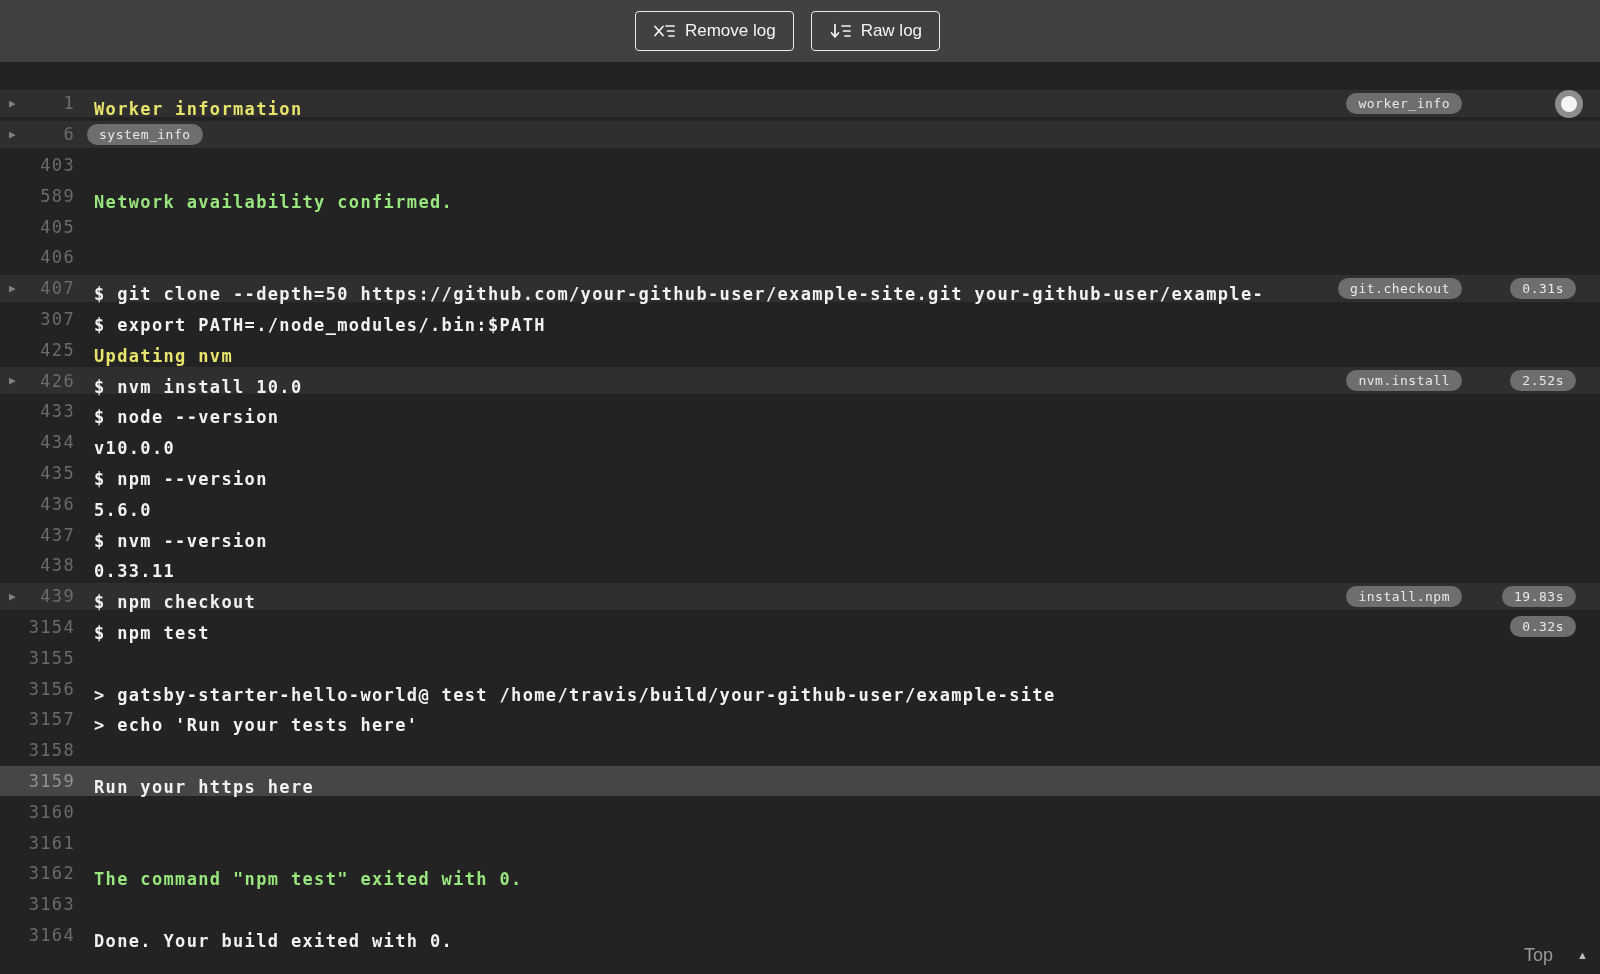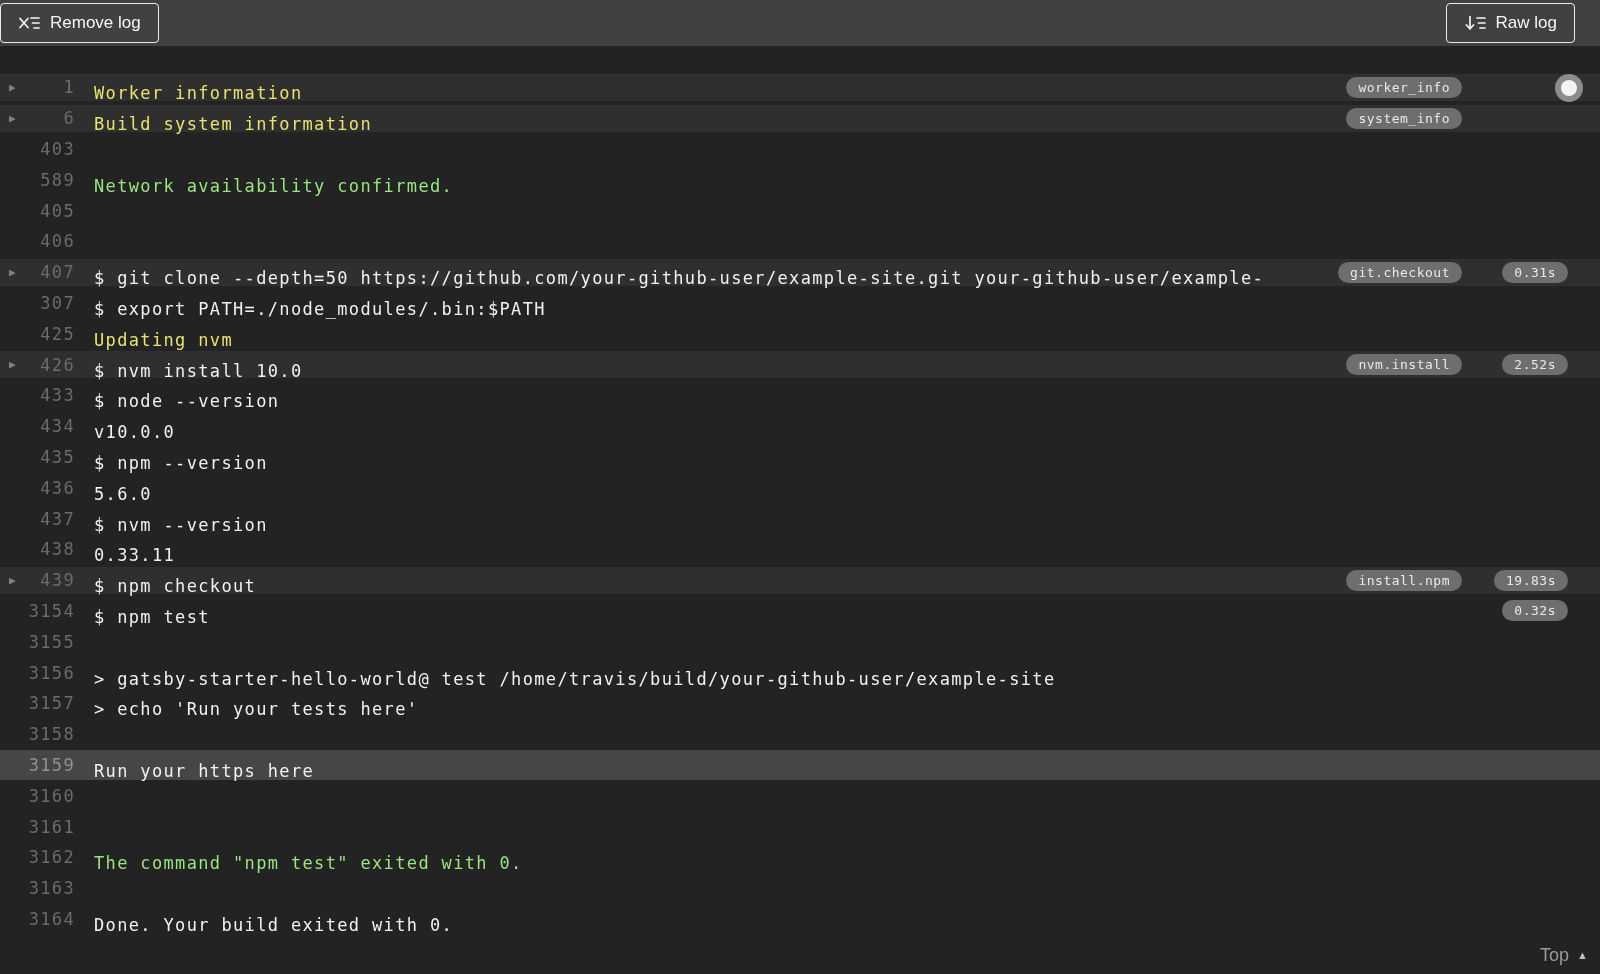--- a/index.html
+++ b/index.html
@@ -5,46 +5,46 @@
   :root{
     --toolbar-bg:#424042; --log-bg:#232323; --fold-bg:#2f2f2f; --selected-bg:#464646;
     --log-yellow:#e8e36b; --log-green:#99e57e; --log-text:#f1f1f1; --num-color:#6b6b6b;
     --pill-bg:#6e6e6e; --pill-text:#e9e9e9;
   }
   *{margin:0;padding:0;box-sizing:border-box;}
   html,body{width:1600px;height:974px;overflow:hidden;background:var(--log-bg);}
   .page{width:1600px;height:974px;display:flex;flex-direction:column;font-family:"Liberation Sans",sans-serif;}
 
   
-  .toolbar{height:46px;flex:none;background:var(--toolbar-bg);display:flex;justify-content:space-between;align-items:center;gap:17px;padding-right:25px;}
+  .toolbar{height:62px;flex:none;background:var(--toolbar-bg);display:flex;justify-content:center;align-items:center;gap:17px;padding-right:25px;}
   .tb-btn{display:flex;align-items:center;gap:10px;background:transparent;border:1px solid #ececec;border-radius:4px;color:#f5f5f5;font-family:"Liberation Sans",sans-serif;font-size:17px;padding:0 17px;height:40px;cursor:pointer;}
   .tb-btn svg{display:block;}
 
   
   .log-area{position:relative;flex:1;background:var(--log-bg);padding-top:26px;overflow:hidden;}
   .row{display:flex;align-items:center;height:30.8px;font-family:"DejaVu Sans Mono","Liberation Mono",monospace;font-size:17px;letter-spacing:1.35px;}
   .row.fold{background:var(--fold-bg);box-shadow:inset 0 2px 0 var(--log-bg), inset 0 -2px 0 var(--log-bg);}
   .row.selected{background:var(--selected-bg);}
   .arrow{flex:none;width:26px;padding-left:9px;color:#828282;font-size:11px;letter-spacing:0;cursor:pointer;}
   .num{flex:none;width:49px;text-align:right;color:var(--num-color);cursor:pointer;}
   .row.selected .num{color:#919191;}
-  .text{flex:1;min-width:0;margin-left:19px;white-space:pre;overflow:hidden;color:var(--log-text);font-weight:normal;margin-top:12px;}
+  .text{flex:1;min-width:0;margin-left:19px;white-space:pre;overflow:hidden;color:var(--log-text);font-weight:bold;margin-top:12px;}
   .t-yellow{color:var(--log-yellow);}
   .t-green{color:var(--log-green);}
 
   .pill{flex:none;background:var(--pill-bg);color:var(--pill-text);font-family:"DejaVu Sans Mono","Liberation Mono",monospace;font-size:13px;letter-spacing:0.5px;font-weight:normal;line-height:1;padding:4px 12px;border-radius:11px;}
   .tag{margin-left:12px;}
-  .time-slot{flex:none;width:138px;display:flex;justify-content:flex-end;padding-right:32px;}
+  .time-slot{flex:none;width:138px;display:flex;justify-content:flex-end;padding-right:24px;}
 
   
   .follow-dot{position:absolute;top:28px;right:17px;width:28px;height:28px;border-radius:50%;background:#8d8d8d;display:flex;align-items:center;justify-content:center;cursor:pointer;}
   .follow-dot .inner{width:16px;height:16px;border-radius:50%;background:#f4f4f4;}
 
   
-  .top-link{position:absolute;right:12px;bottom:8px;display:flex;align-items:center;gap:8px;color:#9a9a9a;font-size:18px;cursor:pointer;text-decoration:none;}
+  .top-link{position:absolute;right:12px;bottom:8px;display:flex;align-items:center;gap:24px;color:#9a9a9a;font-size:18px;cursor:pointer;text-decoration:none;}
   .up-arrow{font-size:11px;color:#bdbdbd;line-height:1;}
 </style>
 </head>
 <body>
 
 <div class="page">
 
   <header class="toolbar">
     <button class="tb-btn">
       <span>
@@ -79,21 +79,20 @@
     <span class="num">1</span>
     <span class="text t-yellow">Worker information</span>
     <span class="tag pill">worker_info</span>
     <span class="time-slot">
       
     </span>
   </div>
         <div class="row fold">
     <span class="arrow">▶</span>
     <span class="num">6</span>
-    <span class="text t-yellow">Build system information</span>
     <span class="tag pill">system_info</span>
     <span class="time-slot">
       
     </span>
   </div>
         <div class="row">
     <span class="arrow"></span>
     <span class="num">403</span>
     <span class="text"></span>
 

